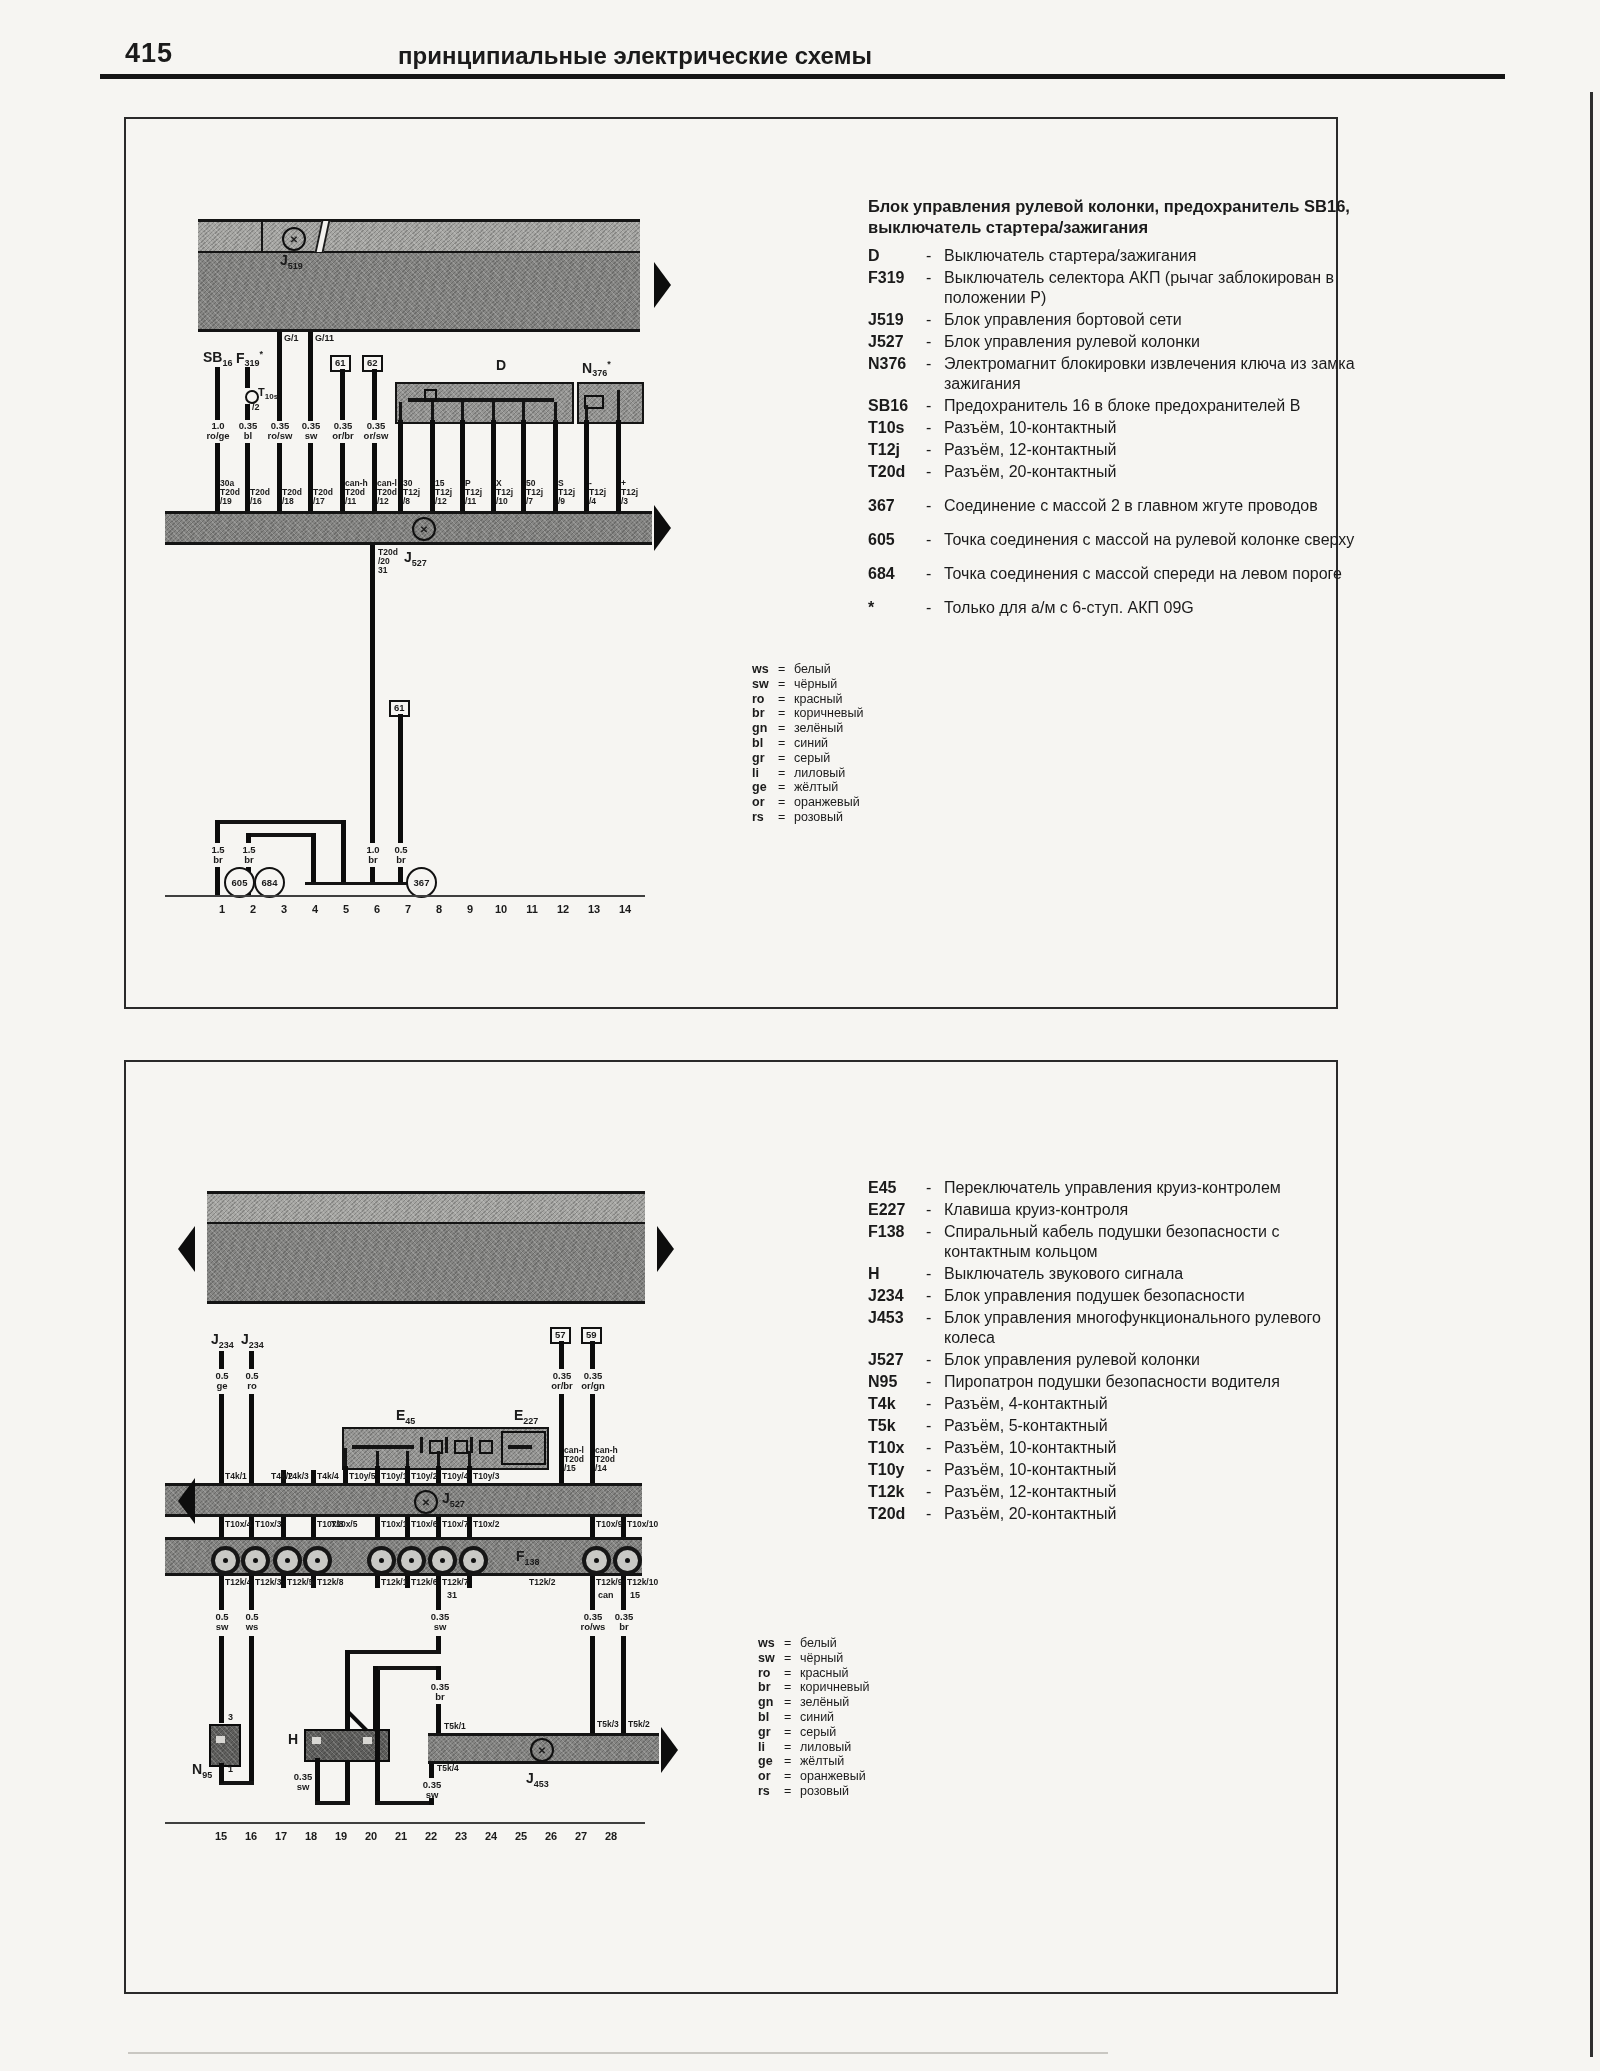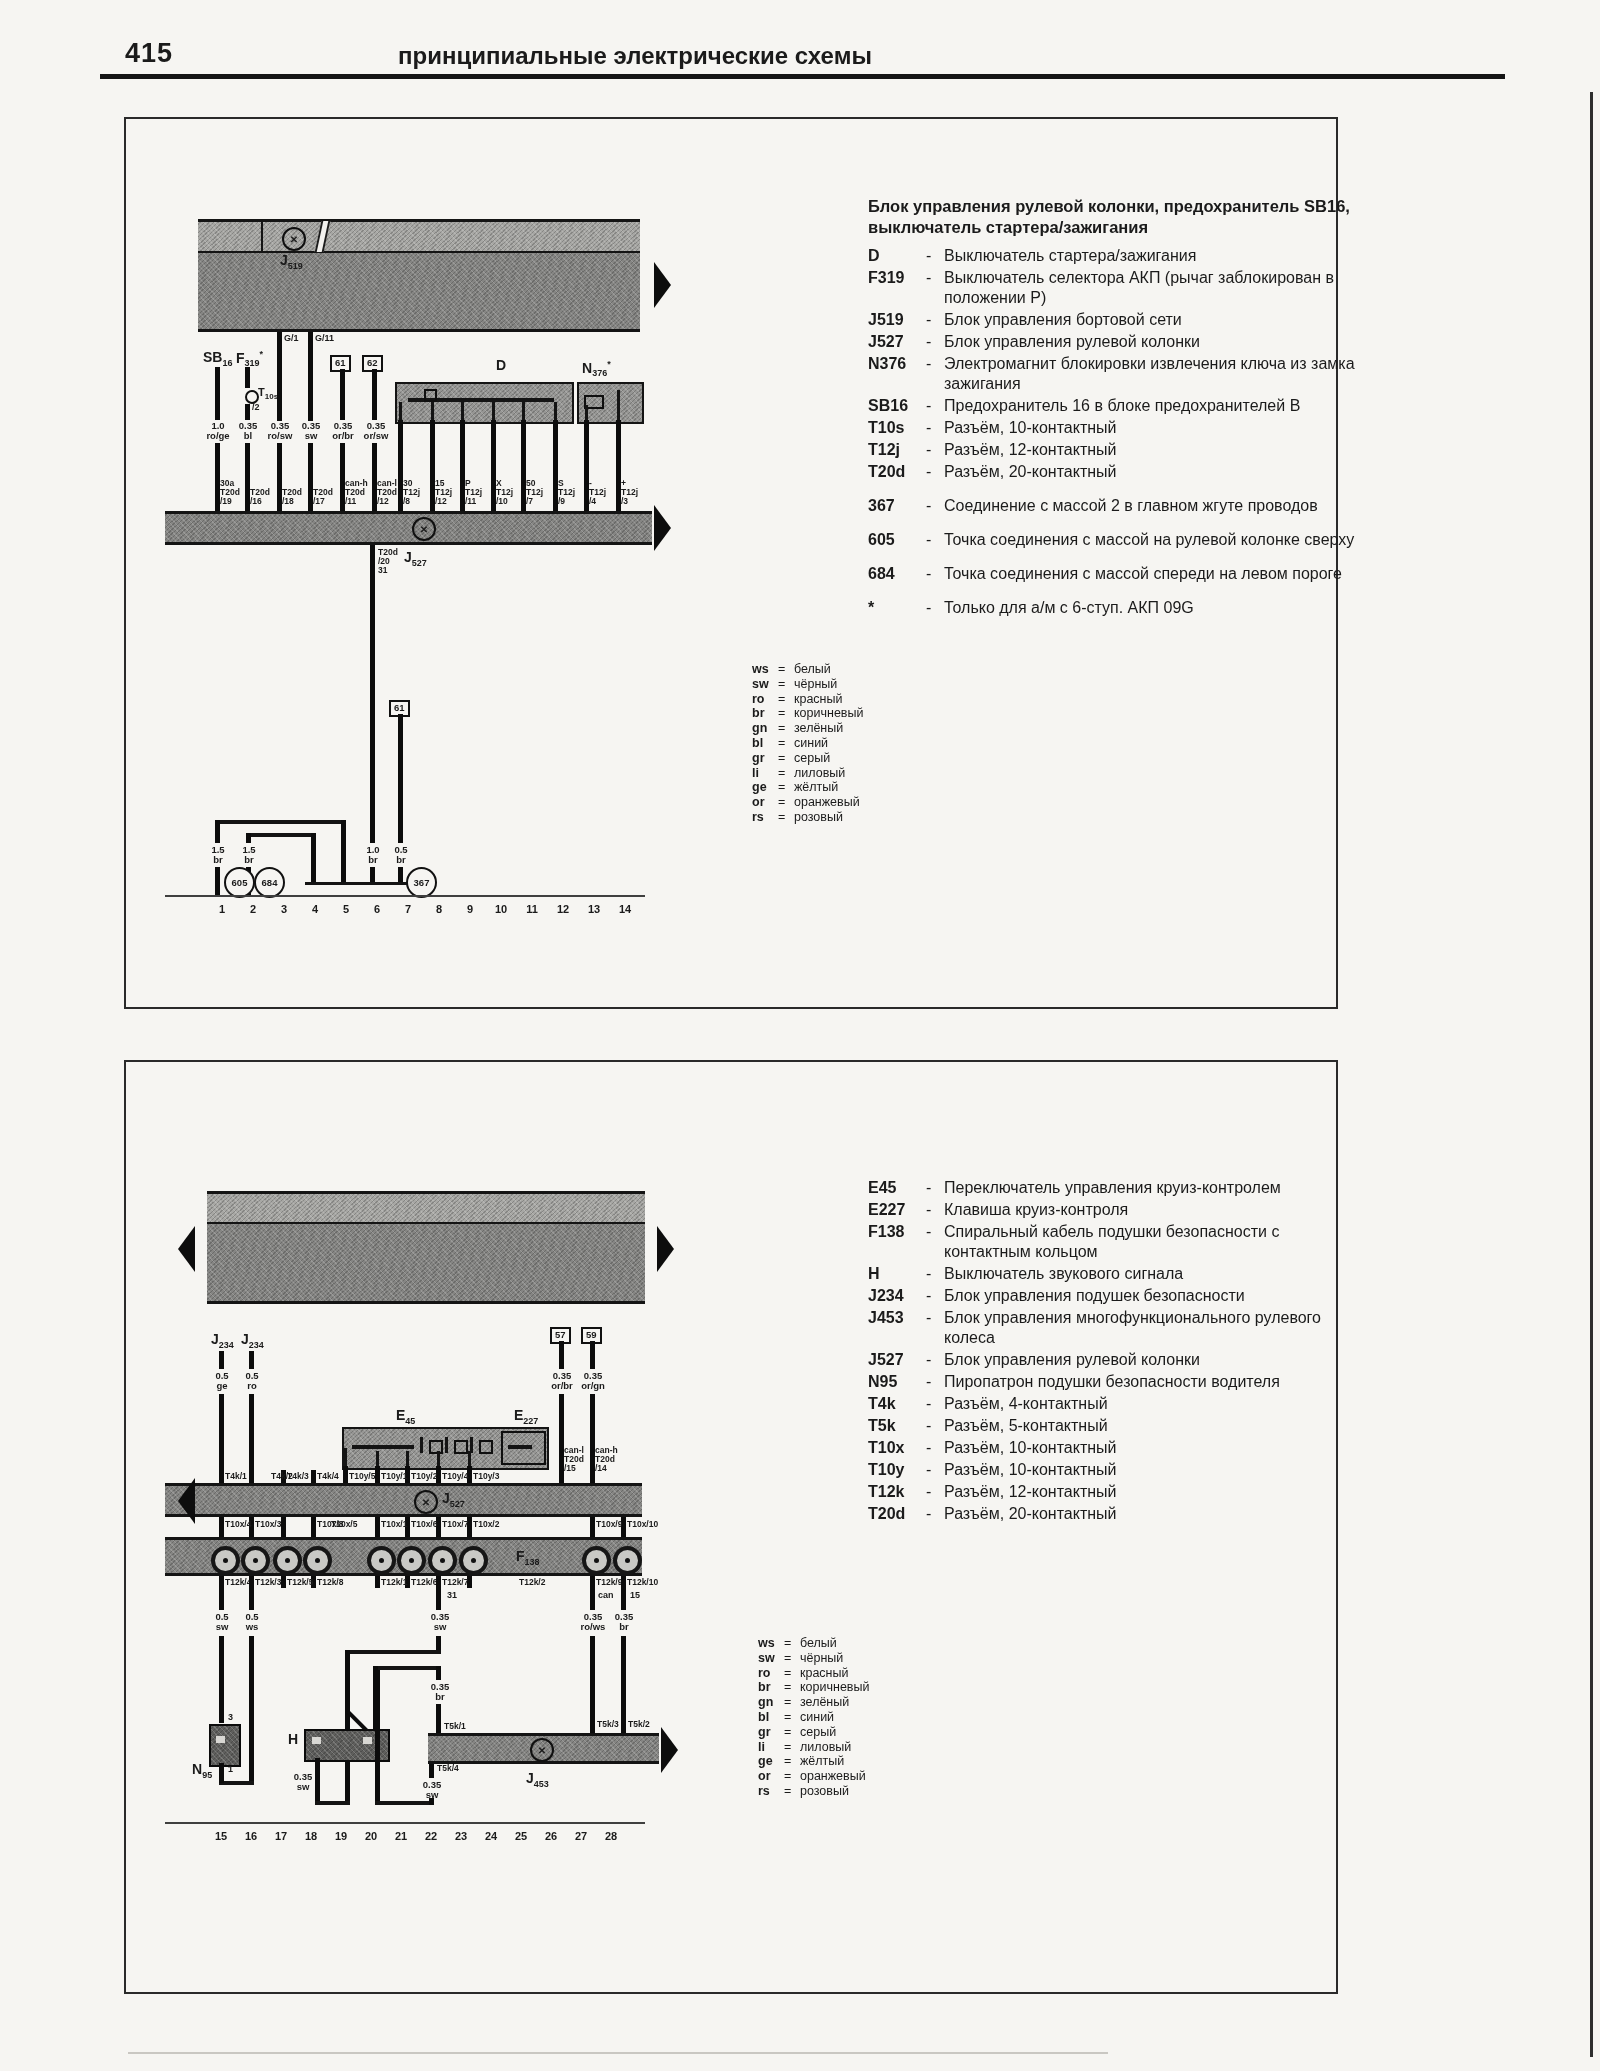--- a/index.html
+++ b/index.html
@@ -382,21 +382,21 @@
       <div class="wr" style="left: 375px; top: 1576px; width: 5px; height: 12px;"></div>
       <div class="wr" style="left: 405px; top: 1576px; width: 5px; height: 12px;"></div>
       <div class="wr" style="left: 467px; top: 1576px; width: 5px; height: 12px;"></div>
       <div class="pin" style="left: 225px; top: 1578px;">T12k/4</div>
       <div class="pin" style="left: 255px; top: 1578px;">T12k/3</div>
       <div class="pin" style="left: 287px; top: 1578px;">T12k/5</div>
       <div class="pin" style="left: 317px; top: 1578px;">T12k/8</div>
       <div class="pin" style="left: 381px; top: 1578px;">T12k/1</div>
       <div class="pin" style="left: 411px; top: 1578px;">T12k/6</div>
       <div class="pin" style="left: 442px; top: 1578px;">T12k/7</div>
-      <div class="pin" style="left: 471px; top: 1578px; padding-left: 48px;">T12k/2</div>
+      <div class="pin" style="left: 481px; top: 1578px; padding-left: 48px;">T12k/2</div>
       <div class="pin" style="left: 596px; top: 1578px;">T12k/9</div>
       <div class="pin" style="left: 627px; top: 1578px;">T12k/10</div>
       <div class="lab" style="left: 447px; top: 1590px;">31</div>
       <div class="lab" style="left: 598px; top: 1590px;">can</div>
       <div class="lab" style="left: 630px; top: 1590px;">15</div>
       <div class="wr" style="left: 219px; top: 1576px; width: 5px; height: 34px;"></div>
       <div class="gauge" style="left: 222px; top: 1612px;">
         <div>0.5</div>
         <div>sw</div>
       </div>

